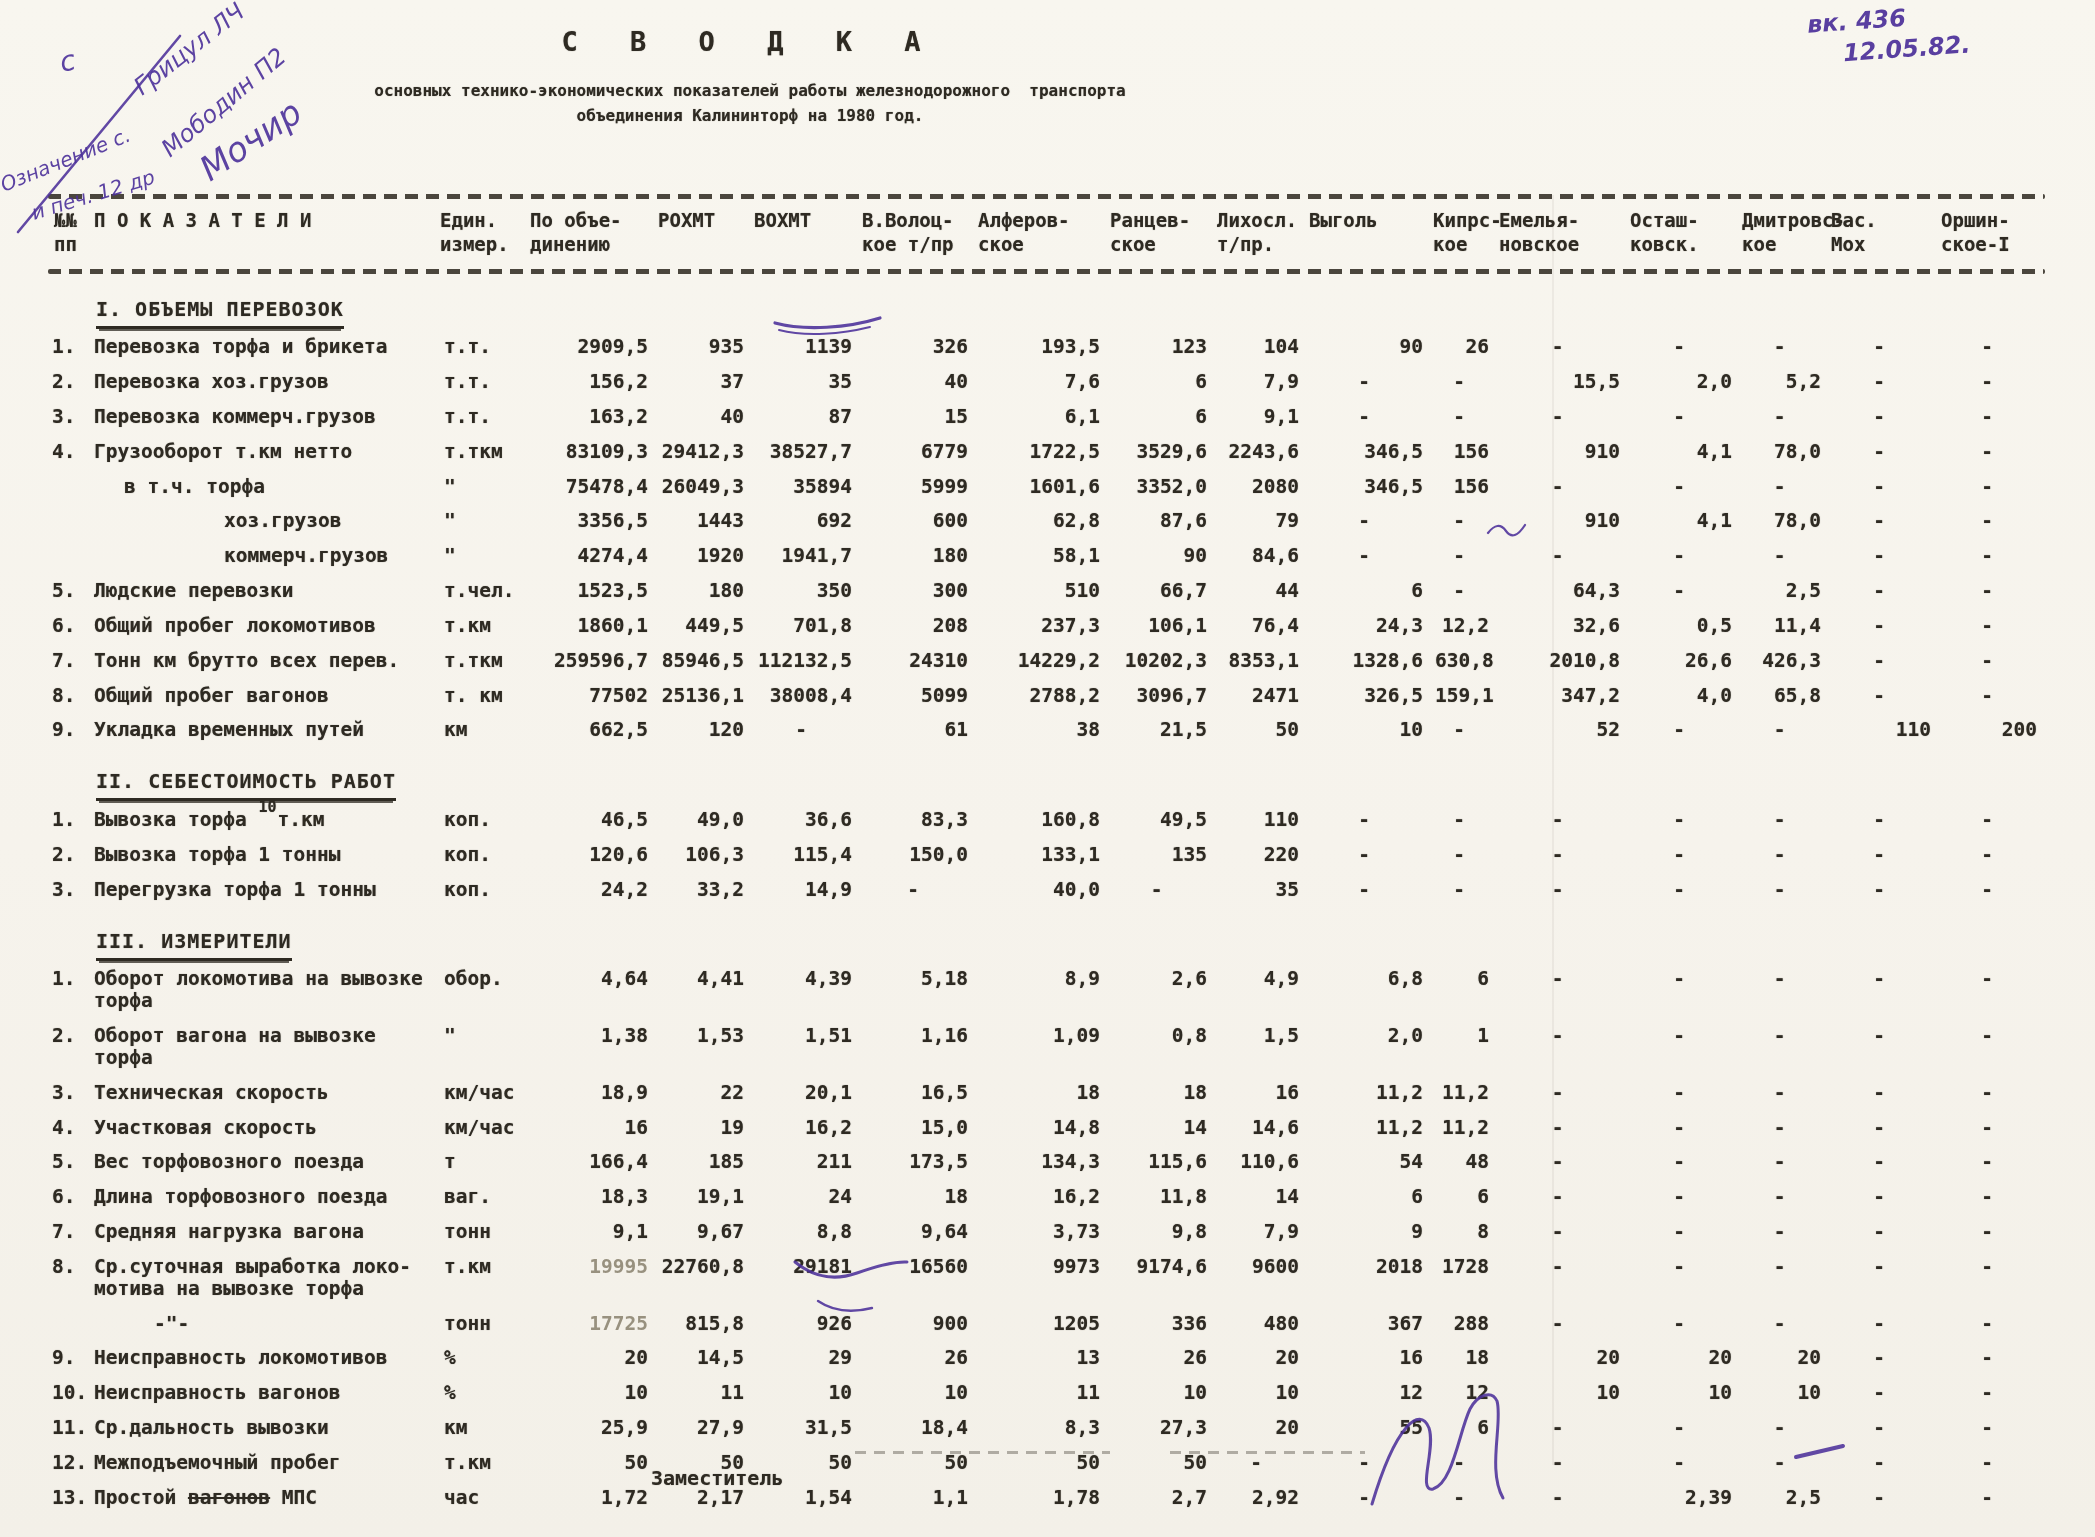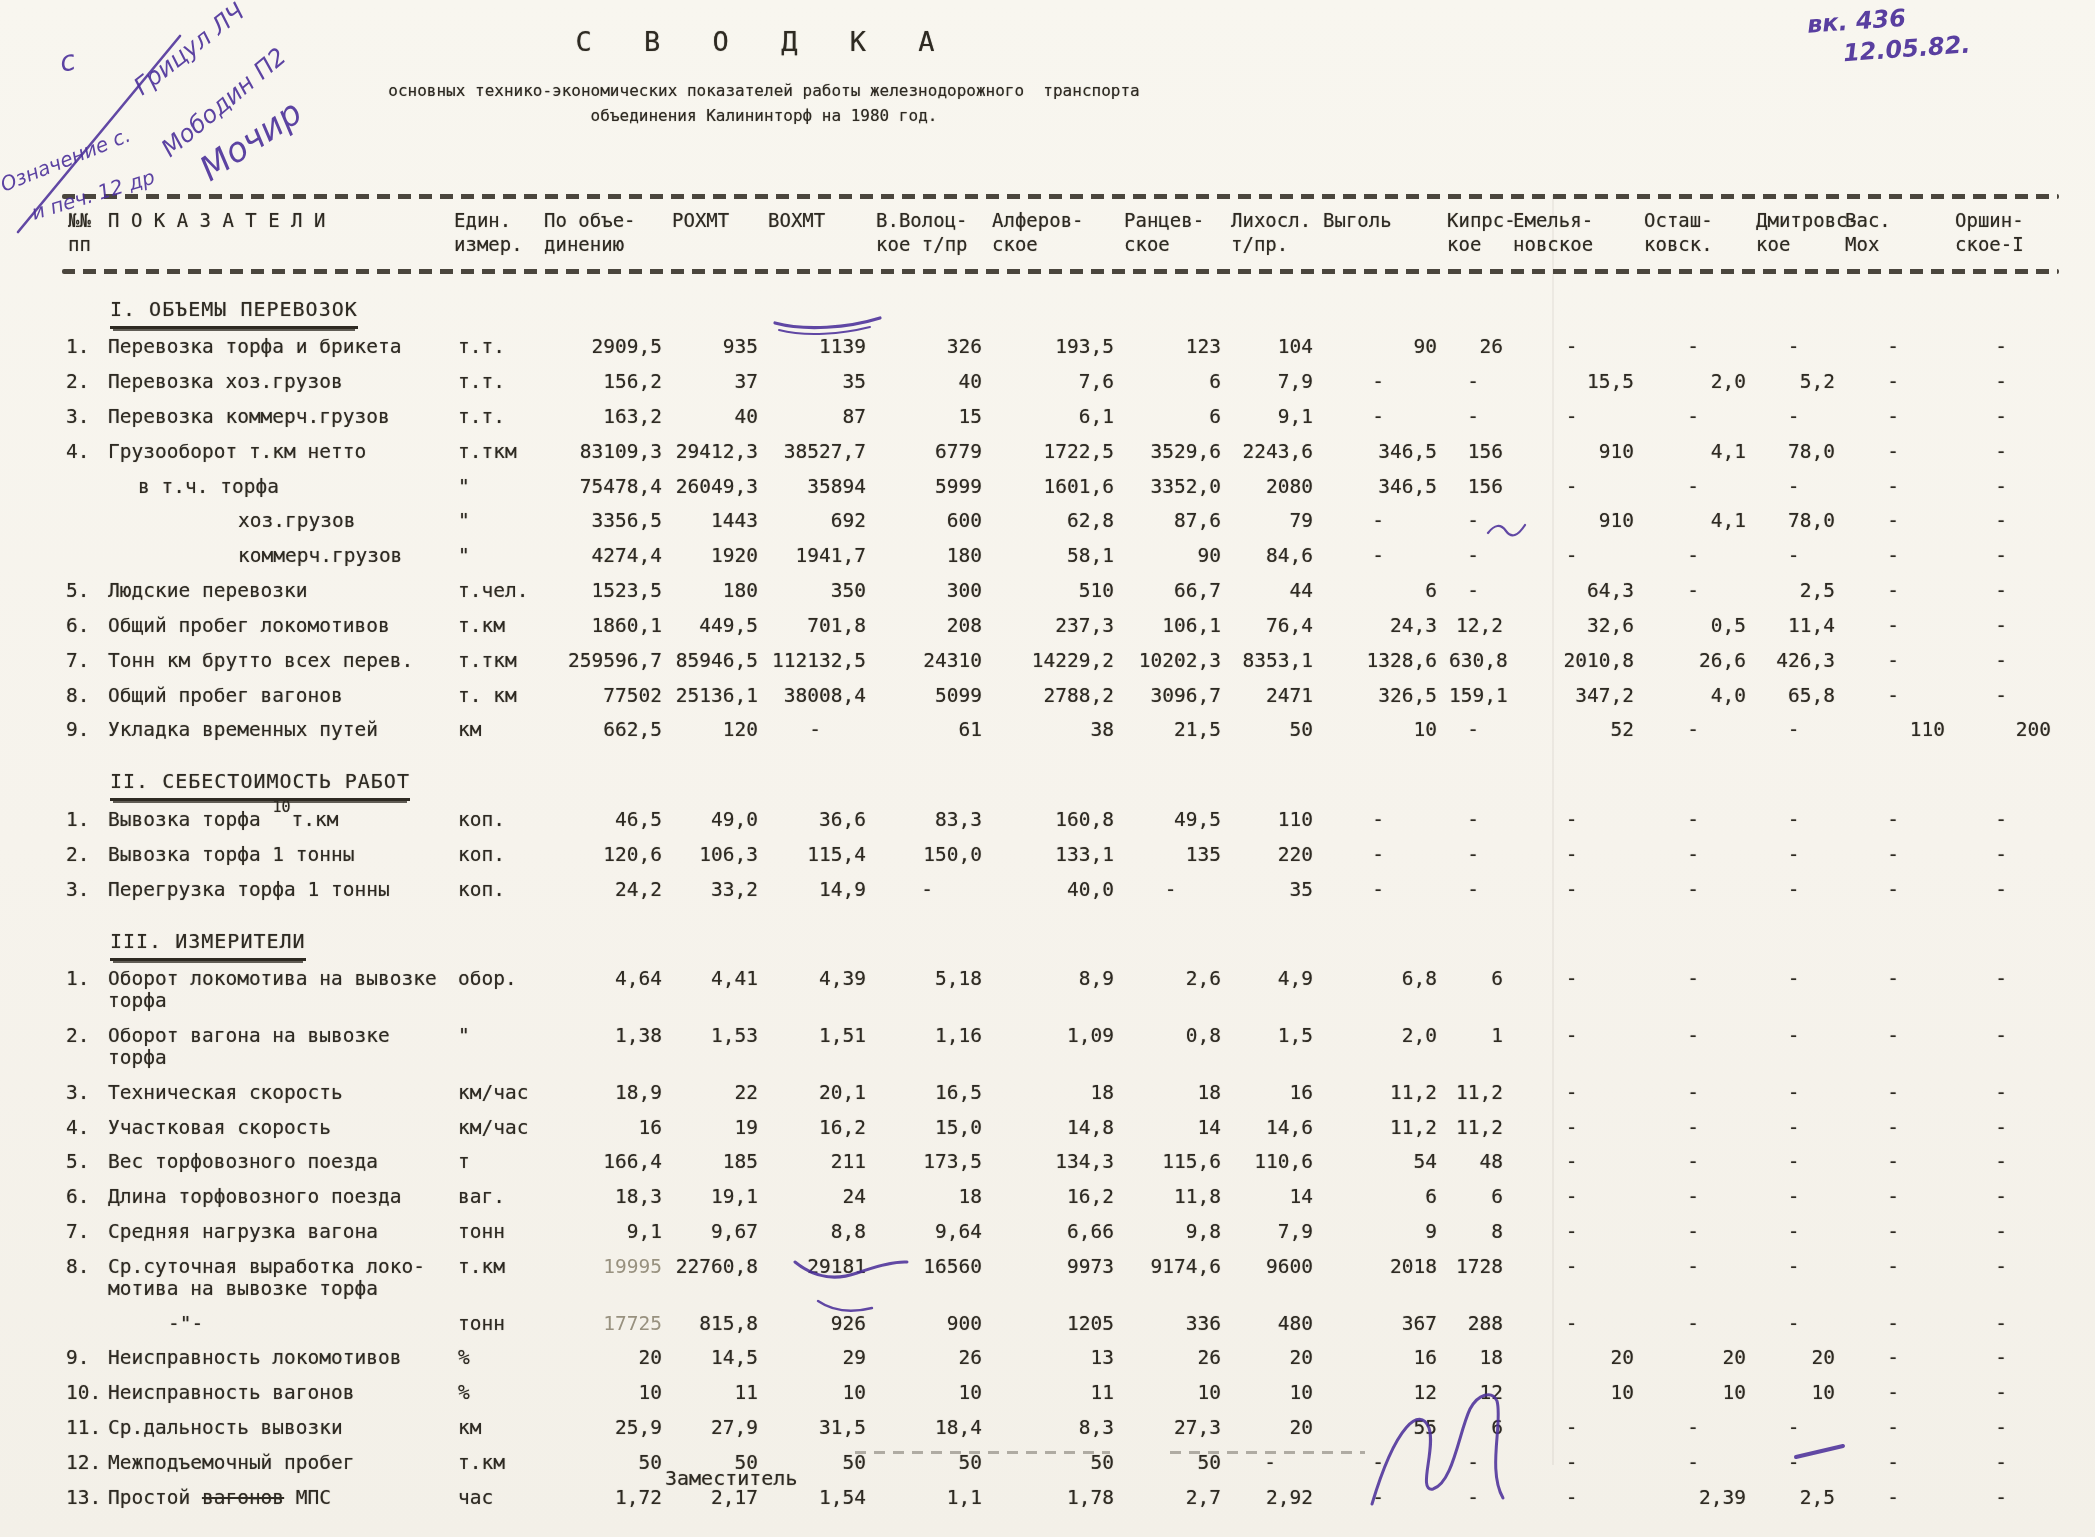--- a/index.html
+++ b/index.html
@@ -4,21 +4,21 @@
 <style>
   html,body{margin:0;padding:0;}
   body{
     width:2095px;height:1537px;position:relative;overflow:hidden;
     background:linear-gradient(180deg,#f8f6ef 0%,#f6f3ec 55%,#f3f0e8 100%);
     font-family:"DejaVu Sans Mono","Liberation Mono",monospace;
     color:#2e2a22;
   }
   .page{position:absolute;inset:0;}
   
-  .tw{font-weight:400;text-shadow:0 0 1px rgba(46,42,34,.55);margin-left:14px;}
+  .tw{font-weight:700;text-shadow:0 0 1px rgba(46,42,34,.55);}
   .title-block{position:absolute;left:60px;top:26px;width:1380px;text-align:center;}
   .doc-title{font-size:27px;letter-spacing:18px;margin-bottom:22px;}
   .doc-sub{font-size:16px;line-height:1.55;white-space:pre;}
   
   .sheet{position:absolute;left:48px;top:192px;width:1999px;}
   table{border-collapse:collapse;table-layout:fixed;width:1997px;}
   td{vertical-align:top;}
   tr.rule td{padding:0;}
   .dashes{height:5px;margin:2px 0;
     background:repeating-linear-gradient(90deg,#332e25 0 13px,transparent 13px 21px);
@@ -557,21 +557,21 @@
             <td class="val dash">-</td>
           </tr>
           <tr class="data-row">
             <td class="num">7.</td>
             <td class="label">Средняя нагрузка вагона</td>
             <td class="unit">тонн</td>
             <td class="val">9,1</td>
             <td class="val">9,67</td>
             <td class="val">8,8</td>
             <td class="val">9,64</td>
-            <td class="val">6,66</td>
+            <td class="val">3,73</td>
             <td class="val">9,8</td>
             <td class="val">7,9</td>
             <td class="val">9</td>
             <td class="val">8</td>
             <td class="val dash">-</td>
             <td class="val dash">-</td>
             <td class="val dash">-</td>
             <td class="val dash">-</td>
             <td class="val dash">-</td>
           </tr>

